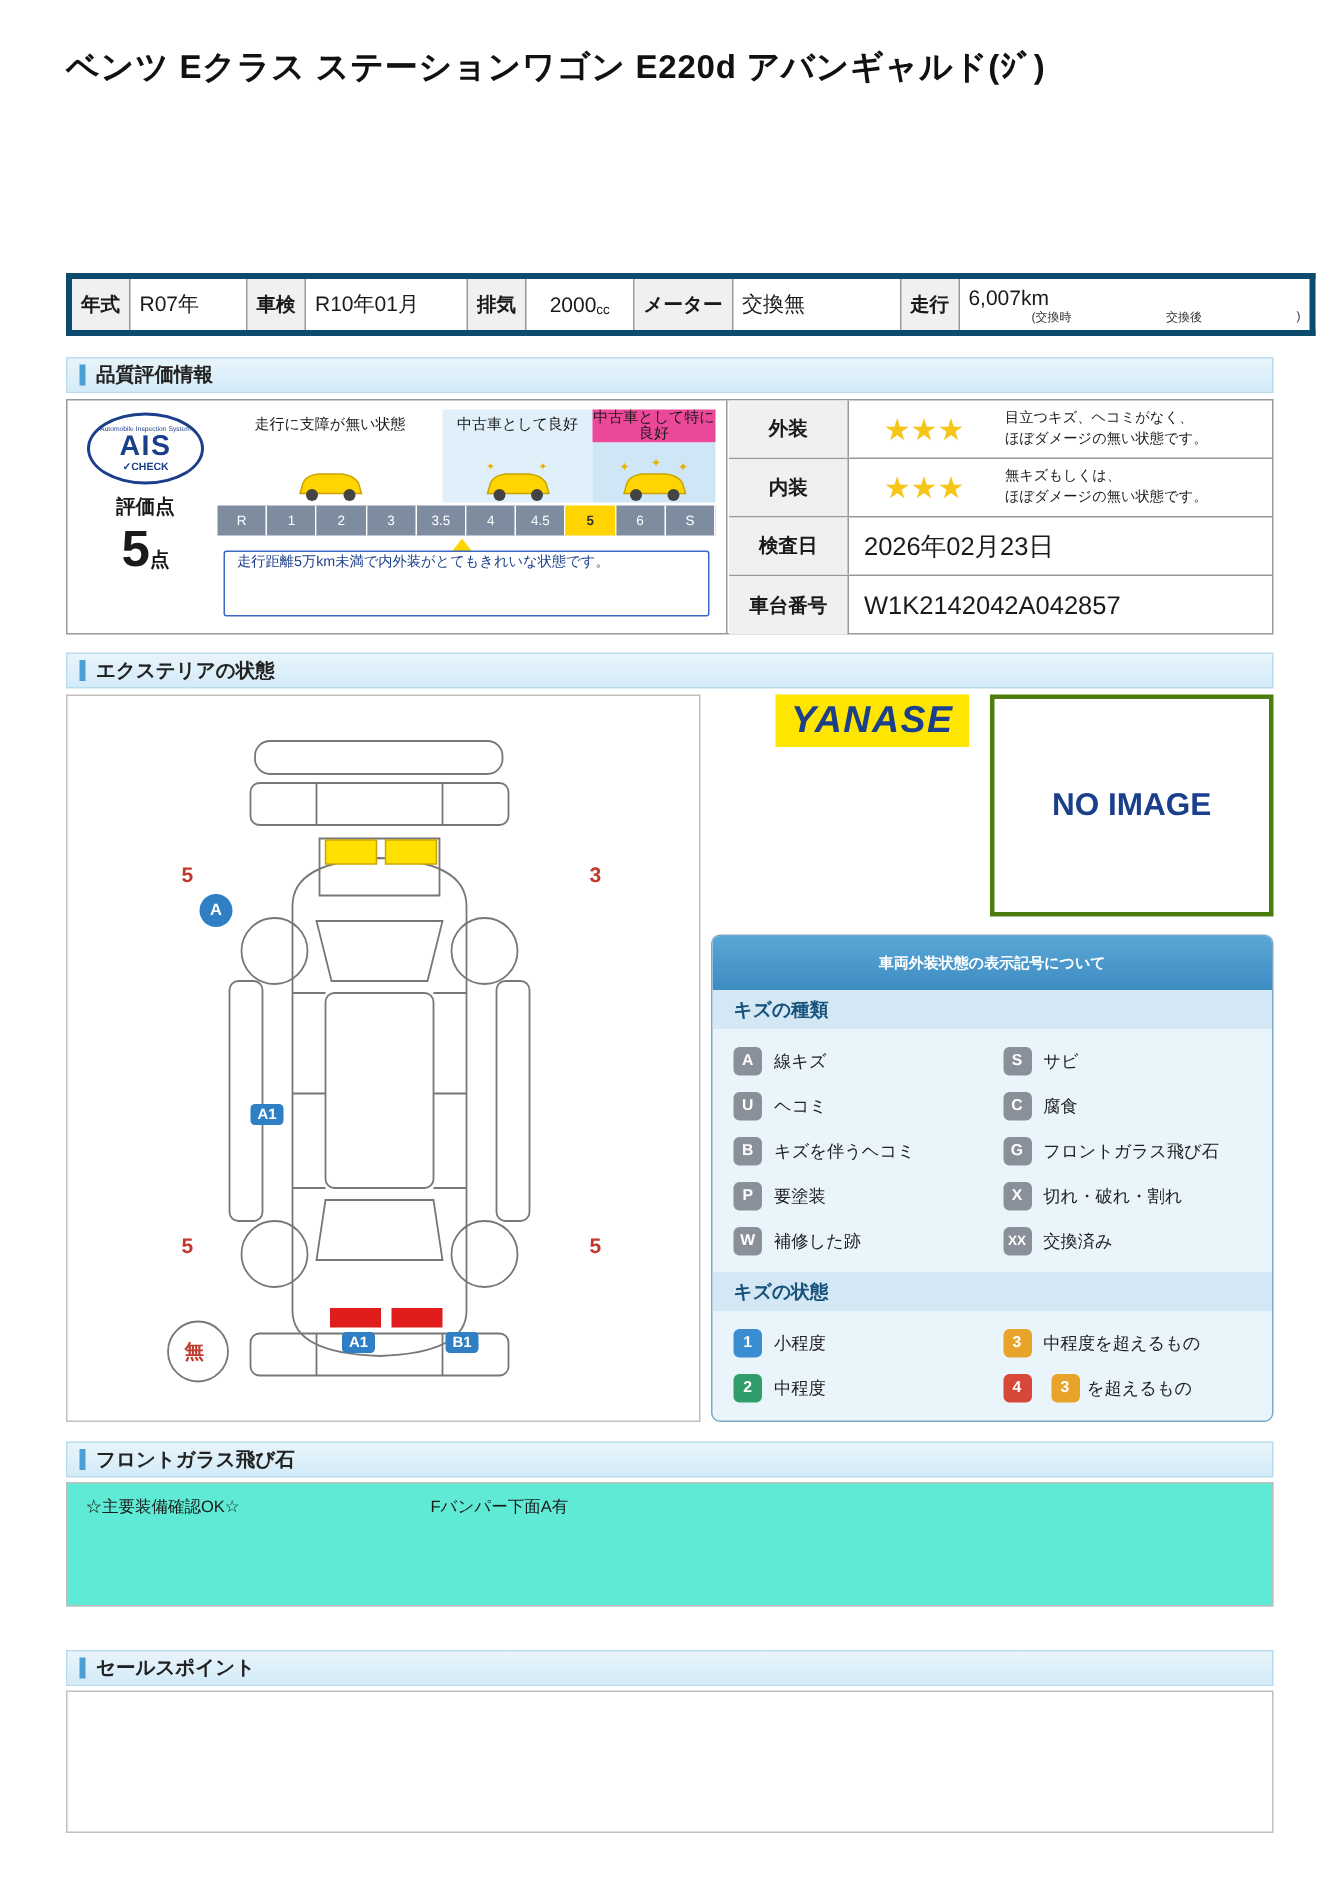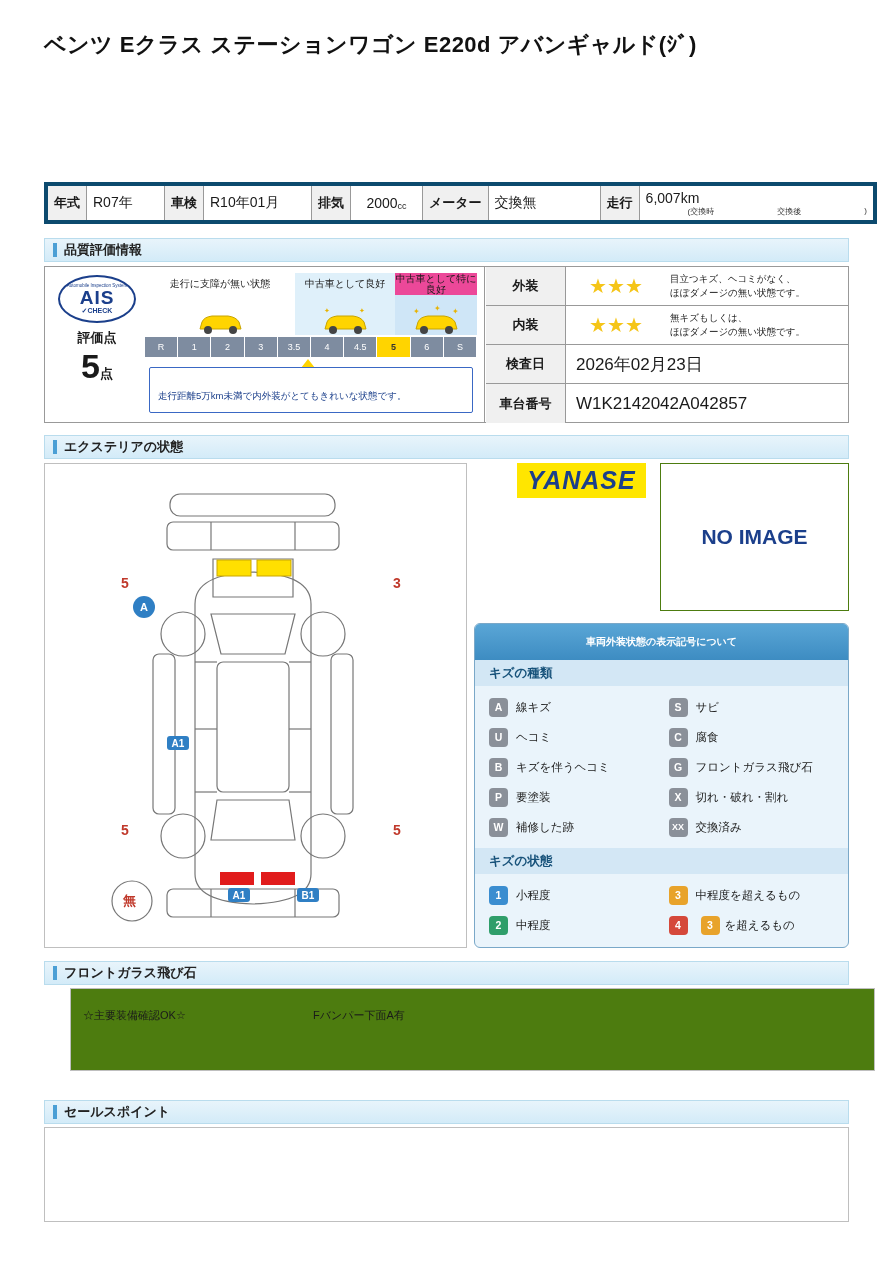--- a/index.html
+++ b/index.html
@@ -95,21 +95,21 @@
   .scale .seg {
     flex:1; position:relative; height:20px;
     background:#7e8ca0; color:#fff; font-size:9px;
     display:flex; align-items:center; justify-content:center;
     border-right:1px solid #fff;
   }
   .scale .seg.hi { background:#ffd400; color:#333; font-weight:bold;}
   .note-box {
     position:absolute; left:104px; top:100px; width:324px; height:44px;
     border:1px solid #3a68c4; background:#fff; border-radius:2px;
-    font-size:9.5px; color:#1b3f8b; padding:22px 8px;
+    font-size:9.5px; color:#1b3f8b; padding:0 8px;
   }
   .note-arrow {
     position:absolute; left:256px; top:92px; width:0;height:0;
     border-left:7px solid transparent; border-right:7px solid transparent;
     border-bottom:9px solid #ffd400;
   }
 
   .q-right { position:absolute; left:441px; top:0; right:0; height:100%; }
   .q-row { display:flex; border-bottom:1px solid #999; height:39px; align-items:stretch;}
   .q-row:last-child { border-bottom:none; }
@@ -126,21 +126,21 @@
   .ext-wrap { position:absolute; left:44px; top:463px; width:805px; height:485px; }
   .diagram-box { position:absolute; left:0; top:0; width:423px; height:485px; border:1px solid #bfbfbf; background:#fff;}
   .yanase-box { position:absolute; left:430px; top:0; width:215px; height:155px; display:flex; align-items:flex-start; justify-content:center;}
   .yanase {
     background:#ffe600; color:#1b3f8b; font-weight:bold; font-size:25px;
     letter-spacing:1px; padding:3px 10px; font-style:italic;
     font-family:"Liberation Sans", sans-serif;
   }
   .noimage-box {
     position:absolute; left:616px; top:0; width:189px; height:148px;
-    border:1px solid #4d7c0f; background:#fff;
+    border:3px solid #4d7c0f; background:#fff;
     display:flex; align-items:center; justify-content:center;
     color:#1b3f8b; font-size:21px; font-weight:bold;
   }
   .legend {
     position:absolute; left:430px; top:160px; width:375px; height:325px;
     border:1px solid #7aa8c8; border-radius:6px; overflow:hidden; background:#eaf4fb;
   }
   .legend-title {
     height:36px; background:linear-gradient(to bottom,#5aa6d6,#3d8cc2);
     color:#fff; font-size:10px; font-weight:bold;
@@ -162,21 +162,21 @@
   .chip.c3 { background:#e8a32b; }
   .chip.c4 { background:#d5483a; }
   .inline-chip { display:inline-flex; margin:0 5px; }
 
   
   .diagram-box svg { position:absolute; left:0; top:0; }
 
   
   .interior-box {
     position:absolute; left:44px; top:988px; width:805px; height:83px;
-    border:1px solid #bfbfbf; background:#4d7c0f; font-size:11px; padding:19px 12px;margin-left:26px;
+    border:1px solid #bfbfbf; background:#5eead4; font-size:11px; padding:8px 12px;
   }
   .int-line { display:flex; }
   .int-a { width:230px; }
   .sales-box {
     position:absolute; left:44px; top:1127px; width:805px; height:95px;
     border:1px solid #bfbfbf; background:#fff;
   }
 </style>
 </head>
 <body>

